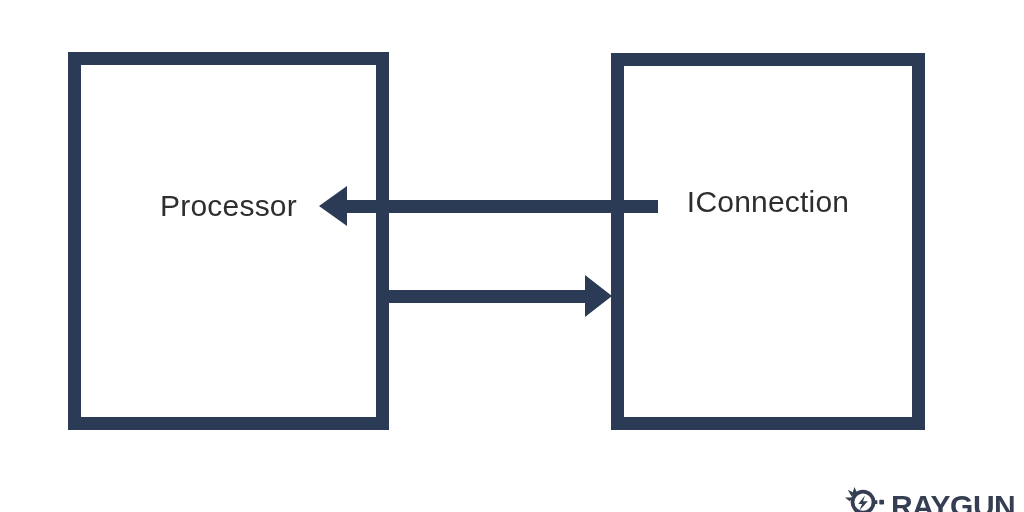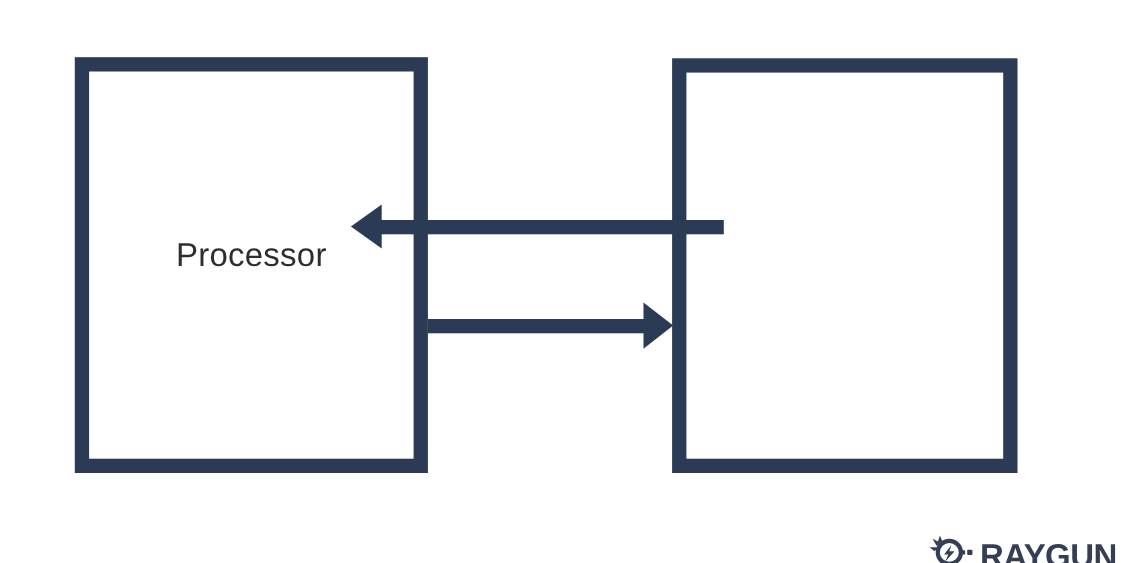--- a/index.html
+++ b/index.html
@@ -25,21 +25,20 @@
   .node-left  { left: 68px;  top: 52px; width: 321px; height: 378px; }
   .node-right { left: 611px; top: 53px; width: 314px; height: 377px; }
 
   .node-label {
     position: absolute;
     color: var(--label);
     font-size: 30px;
     line-height: 44px;
     text-align: center;
     letter-spacing: 0.2px;
-    margin-top: 27px;
   }
   .label-left  { left: 68px;  width: 321px; top: 184px; }
   .label-right { left: 611px; width: 314px; top: 180px; }
 
   .edge-bar {
     position: absolute;
     height: 13px;
     background: var(--accent);
   }
   .edge-head {
@@ -83,20 +82,21 @@
 </head>
 <body>
 
 <div class="node node-left"></div>
 <div class="node-label label-left">
   <span>Processor</span>
 </div>
 
 <div class="node node-right"></div>
 <div class="node-label label-right">
+  <div>IConnection</div>
 </div>
 
 <div class="edge-bar bar-to-processor"></div>
 <div class="edge-head head-to-processor"></div>
 
 <div class="edge-bar bar-to-factory"></div>
 <div class="edge-head head-to-factory"></div>
 
 <div class="footer-logo">
   <svg class="logo-icon" viewBox="0 0 44 44">

